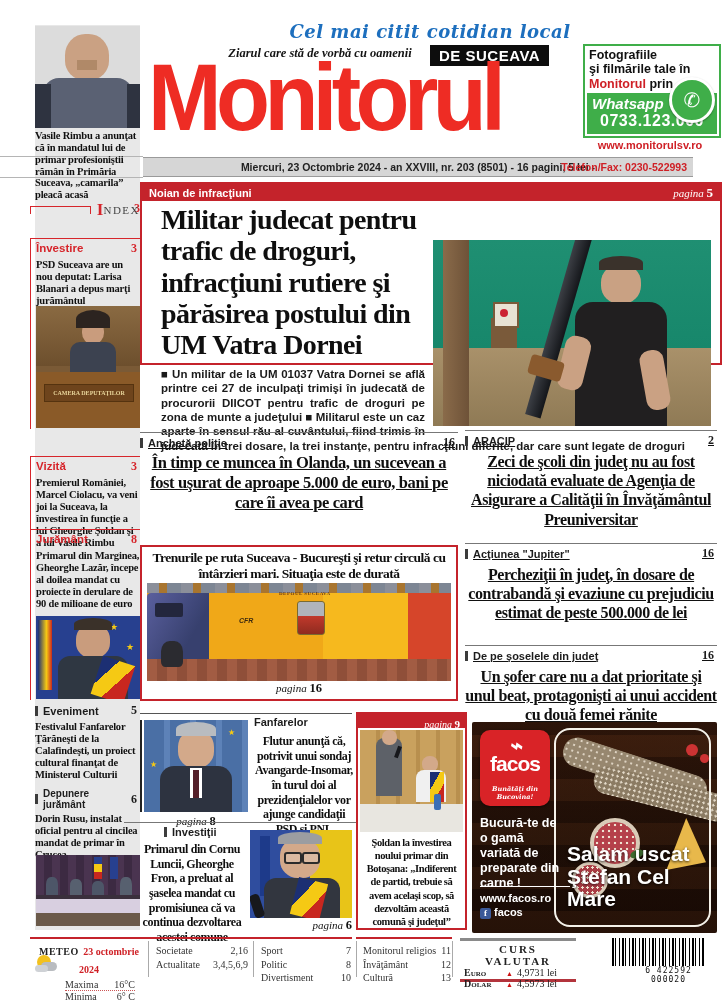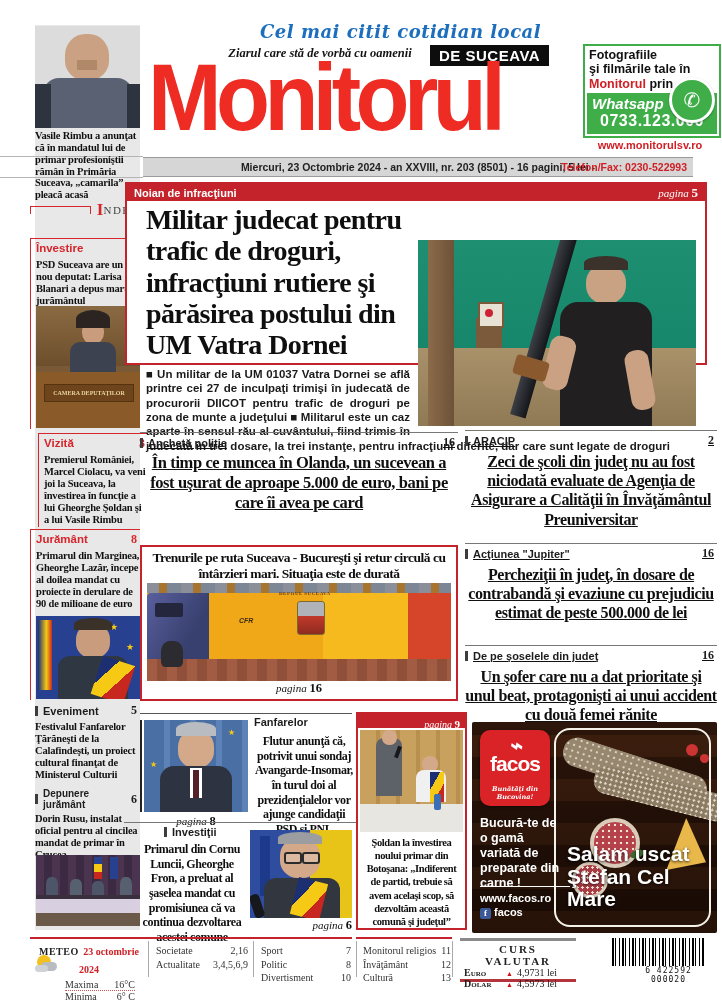--- a/index.html
+++ b/index.html
@@ -1,20 +1,20 @@
 <!DOCTYPE html>
 <html><head>
 <meta charset="utf-8">
 <style>
   html,body{margin:0;padding:0;background:#fff;}
   .page{position:relative;width:722px;height:1000px;background:#fff;overflow:hidden;
         font-family:"Liberation Sans",sans-serif;color:#111;}
   .abs{position:absolute;}
   
-  .tag-script{font:italic bold 18px "DejaVu Serif",serif;color:#1d6fbe;letter-spacing:.5px;}
+  .tag-script{font:italic bold 18px "DejaVu Serif",serif;color:#1d6fbe;text-align:center;letter-spacing:.5px;}
   .tag-italic{font:italic bold 12.5px "Liberation Serif",serif;color:#141414;text-align:center;}
   .region-badge{background:#0d0d0d;color:#fff;font:900 15px "Liberation Sans",sans-serif;
                 padding:2px 9px;letter-spacing:.5px;}
   .masthead-title{font:900 95px/1 "Liberation Sans",sans-serif;color:#ee2c24;
                   letter-spacing:-6px;transform:scaleX(.93);transform-origin:left top;}
   .wa-box{border:2px solid #3fae49;background:#fff;}
   .wa-top{padding:2px 4px;font:bold 12.5px/1.15 "Liberation Sans",sans-serif;}
   .wa-green{position:absolute;left:2px;right:2px;bottom:2px;top:47px;background:#3fae49;color:#fff;}
   .wa-app{font:bold italic 15px "Liberation Sans",sans-serif;padding:2px 0 0 5px;}
   .wa-phone{font:bold 16px "Liberation Sans",sans-serif;text-align:center;letter-spacing:.5px;}
@@ -162,21 +162,21 @@
   <div class="ph" style="left:36px;top:306px;width:104px;height:122px;background:#7a5a36;">
     <div style="left:0;top:0;width:104px;height:60px;background:linear-gradient(180deg,#8a6a42,#6d4f2d);"></div>
     <div style="left:46px;top:14px;width:22px;height:24px;border-radius:46%;background:#c99c7d;"></div>
     <div style="left:40px;top:4px;width:34px;height:18px;border-radius:50% 50% 0 0;background:#2c2420;"></div>
     <div style="left:34px;top:36px;width:46px;height:34px;border-radius:10px 10px 0 0;background:#3c4250;"></div>
     <div style="left:0;top:66px;width:104px;height:56px;background:#8a5a28;"></div>
     <div style="left:8px;top:78px;width:88px;height:16px;background:#6e441c;border:1px solid #55330f;
          font:bold 6px/16px 'Liberation Serif',serif;color:#e8d49a;text-align:center;position:absolute;">CAMERA DEPUTAŢILOR</div>
   </div>
 
-  <div class="abs red-sec" style="left:30px;top:433px;width:110px;height:94px;margin-left:8px;">
+  <div class="abs red-sec" style="left:30px;top:456px;width:110px;height:94px;">
     <div class="red-tag-row">
       <span class="red-tag">Vizită</span>
       <span class="red-pg">3</span>
     </div>
     <div class="sb-txt">Premierul României, Marcel Ciolacu, va veni joi la Suceava, la învestirea în funcţie a lui Gheorghe Şoldan şi a lui Vasile Rimbu</div>
   </div>
 
   <div class="abs red-sec" style="left:30px;top:529px;width:110px;height:171px;">
     <div class="red-tag-row">
       <span class="red-tag">Jurământ</span>
@@ -216,21 +216,21 @@
     <div style="left:58px;top:2px;width:8px;height:22px;background:linear-gradient(180deg,#27408f 33%,#f5c914 33% 66%,#c8271f 66%);"></div>
     <div style="left:74px;top:2px;width:8px;height:22px;background:#27408f;"></div>
     <div style="left:10px;top:22px;width:12px;height:18px;border-radius:40% 40% 0 0;background:#4d5668;"></div>
     <div style="left:34px;top:24px;width:12px;height:16px;border-radius:40% 40% 0 0;background:#57606f;"></div>
     <div style="left:56px;top:26px;width:12px;height:14px;border-radius:40% 40% 0 0;background:#4d5668;"></div>
     <div style="left:84px;top:22px;width:12px;height:18px;border-radius:40% 40% 0 0;background:#57606f;"></div>
     <div style="left:0;top:44px;width:104px;height:14px;background:#d8cfe0;"></div>
     <div style="left:0;top:58px;width:104px;height:13px;background:#6b5a4a;"></div>
   </div>
 
-  <div class="abs lead-box" style="left:125px;top:182px;width:582px;height:183px;">
+  <div class="abs lead-box" style="left:140px;top:182px;width:582px;height:183px;">
     <div class="kicker-bar">
       <span class="kicker-lbl">Noian de infracţiuni</span>
       <span class="kicker-pg"><span>pagina</span> <b>5</b></span>
     </div>
     <div class="lead-content">
       <div class="lead-photo">
         <div style="position:absolute;left:0;top:0;right:0;height:58%;background:linear-gradient(180deg,#1f8f72,#17876b);"></div>
         <div style="position:absolute;left:0;bottom:0;right:0;height:42%;background:linear-gradient(180deg,#a9916a,#8f7a55);"></div>
         <div style="position:absolute;left:10px;top:0;width:26px;height:100%;background:linear-gradient(90deg,#8a6b4a,#6e5238);"></div>
         <div style="position:absolute;left:58px;top:78px;width:26px;height:30px;background:#7a5a3a;"></div>

